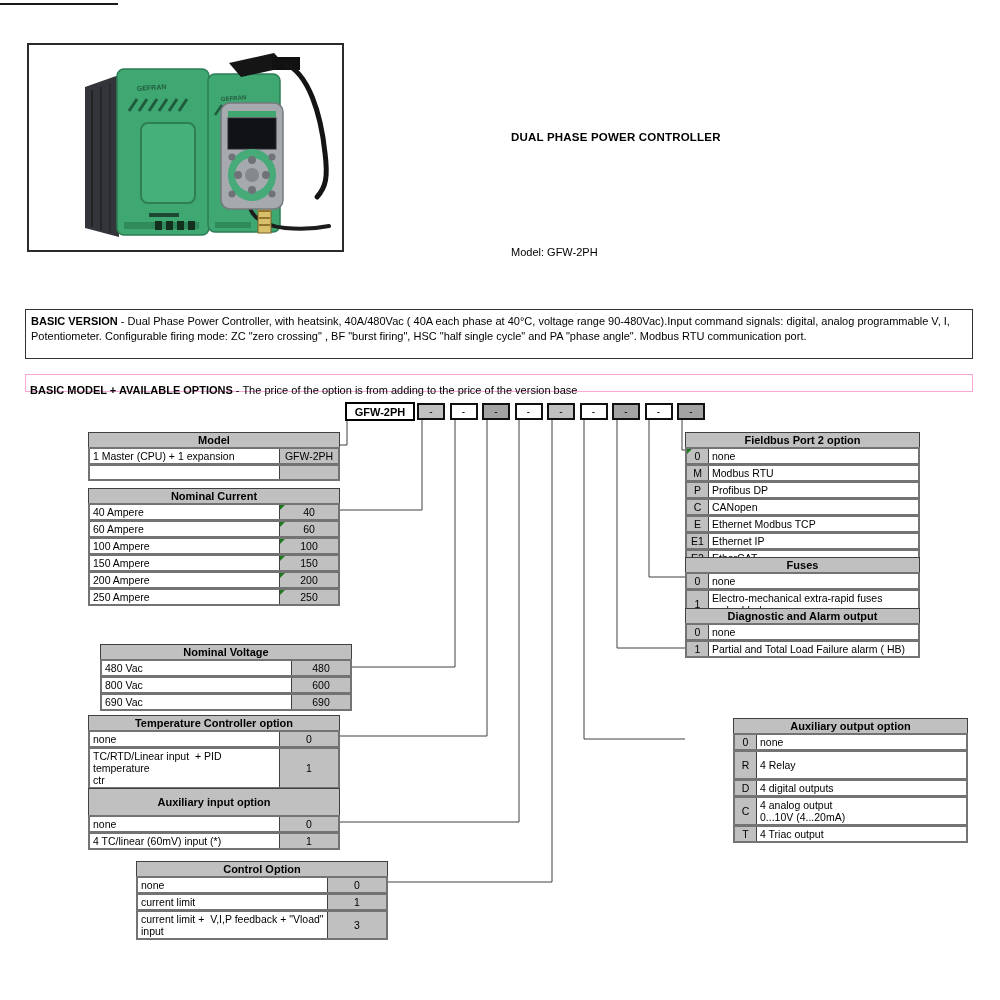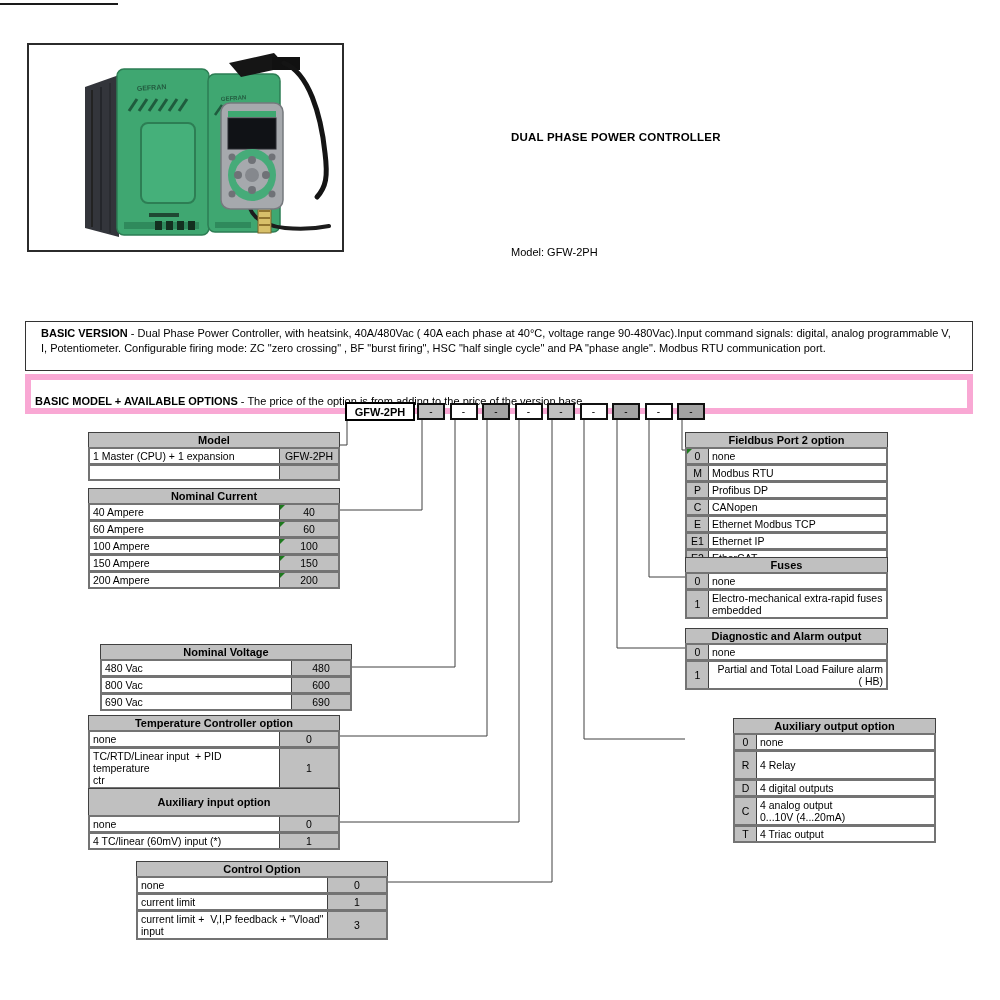--- a/index.html
+++ b/index.html
@@ -12,23 +12,23 @@
 
   
   #photo{left:27px;top:43px;width:313px;height:205px;border:2px solid #2b2b2b;background:#fff;}
 
   
   #doc-title{left:511px;top:131px;font-size:11.5px;font-weight:bold;letter-spacing:.2px;}
   #model-line{left:511px;top:246px;font-size:11px;}
 
   
   #bv-box{left:25px;top:309px;width:948px;height:50px;border:1px solid #333;
-          font-size:11px;line-height:15px;padding:4px 15px;box-sizing:border-box;margin-top:12px;}
-  #bm-bar{left:25px;top:374px;width:948px;height:18px;border:6px solid #f9a8d4;
-          font-size:11px;line-height:15px;padding:14px 4px;box-sizing:border-box;}
+          font-size:11px;line-height:15px;padding:4px 5px;box-sizing:border-box;}
+  #bm-bar{left:25px;top:374px;width:948px;height:18px;border:1px solid #f9a8d4;
+          font-size:11px;line-height:15px;padding:8px 4px;box-sizing:border-box;}
 
   
   #code-prefix{left:345px;top:402px;width:70px;height:19px;border:2px solid #000;
                box-sizing:border-box;background:#fff;font-size:11px;font-weight:bold;
                display:flex;align-items:center;justify-content:center;z-index:3;}
   .codebox{position:absolute;top:403px;width:28px;height:17px;border:2px solid #111;
            box-sizing:border-box;display:flex;align-items:center;justify-content:center;
            font-size:10px;z-index:3;}
   .f-gray{background:#c0c0c0;}
   .f-white{background:#ffffff;}
@@ -43,24 +43,24 @@
             font-weight:bold;display:flex;align-items:center;justify-content:center;}
   .tbl .row{display:flex;border:2px solid #737373;margin-top:-1px;}
   .tbl .row>div{min-height:13px;box-sizing:border-box;}
   .tbl .lbl{flex:1;background:#fff;padding:1px 3px;line-height:12px;display:flex;
             align-items:center;white-space:pre-wrap;}
   .tbl .val{width:59px;background:#c0c0c0;border-left:1px solid #404040;display:flex;
             align-items:center;justify-content:center;position:relative;}
   .tbl .key{width:22px;background:#c0c0c0;border-right:1px solid #404040;display:flex;
             align-items:center;justify-content:center;position:relative;}
   .tbl.left-col{left:88px;width:252px;}
-  .tbl.right-col{left:685px;width:203px;}
+  .tbl.right-col{left:685px;width:235px;}
   #tbl-model{top:432px;} #tbl-nominal_current{top:488px;} #tbl-nominal_voltage{top:644px;padding-left:12px;}
   #tbl-temp_controller{top:715px;} #tbl-aux_input{top:788px;} #tbl-control{top:861px;padding-left:48px;}
-  #tbl-fieldbus{top:432px;} #tbl-fuses{top:557px;} #tbl-diagnostic{top:628px;text-align:right;}
+  #tbl-fieldbus{top:432px;} #tbl-fuses{top:557px;} #tbl-diagnostic{top:608px;text-align:right;}
   #tbl-aux_output{top:718px;padding-left:48px;}
   #tbl-aux_input .hdr{height:26px;}
   #tbl-aux_output > div:nth-child(3){min-height:26px;}
 
   .marker{position:absolute;top:0;left:0;width:0;height:0;
           border-top:5px solid #1e7a1e;border-right:5px solid transparent;}
 </style>
 </head>
 <body>
 
@@ -198,20 +198,24 @@
       <div class="val">100<span class="marker"></span></div>
     </div>
     <div class="row">
       <div class="lbl">150 Ampere</div>
       <div class="val">150<span class="marker"></span></div>
     </div>
     <div class="row">
       <div class="lbl">200 Ampere</div>
       <div class="val">200<span class="marker"></span></div>
     </div>
+    <div class="row">
+      <div class="lbl">250 Ampere</div>
+      <div class="val">250<span class="marker"></span></div>
+    </div>
   </div>
 <div id="tbl-nominal_voltage" class="tbl left-col">
     <div class="hdr">Nominal Voltage</div>
     <div class="row">
       <div class="lbl">480 Vac</div>
       <div class="val">480</div>
     </div>
     <div class="row">
       <div class="lbl">800 Vac</div>
       <div class="val">600</div>

